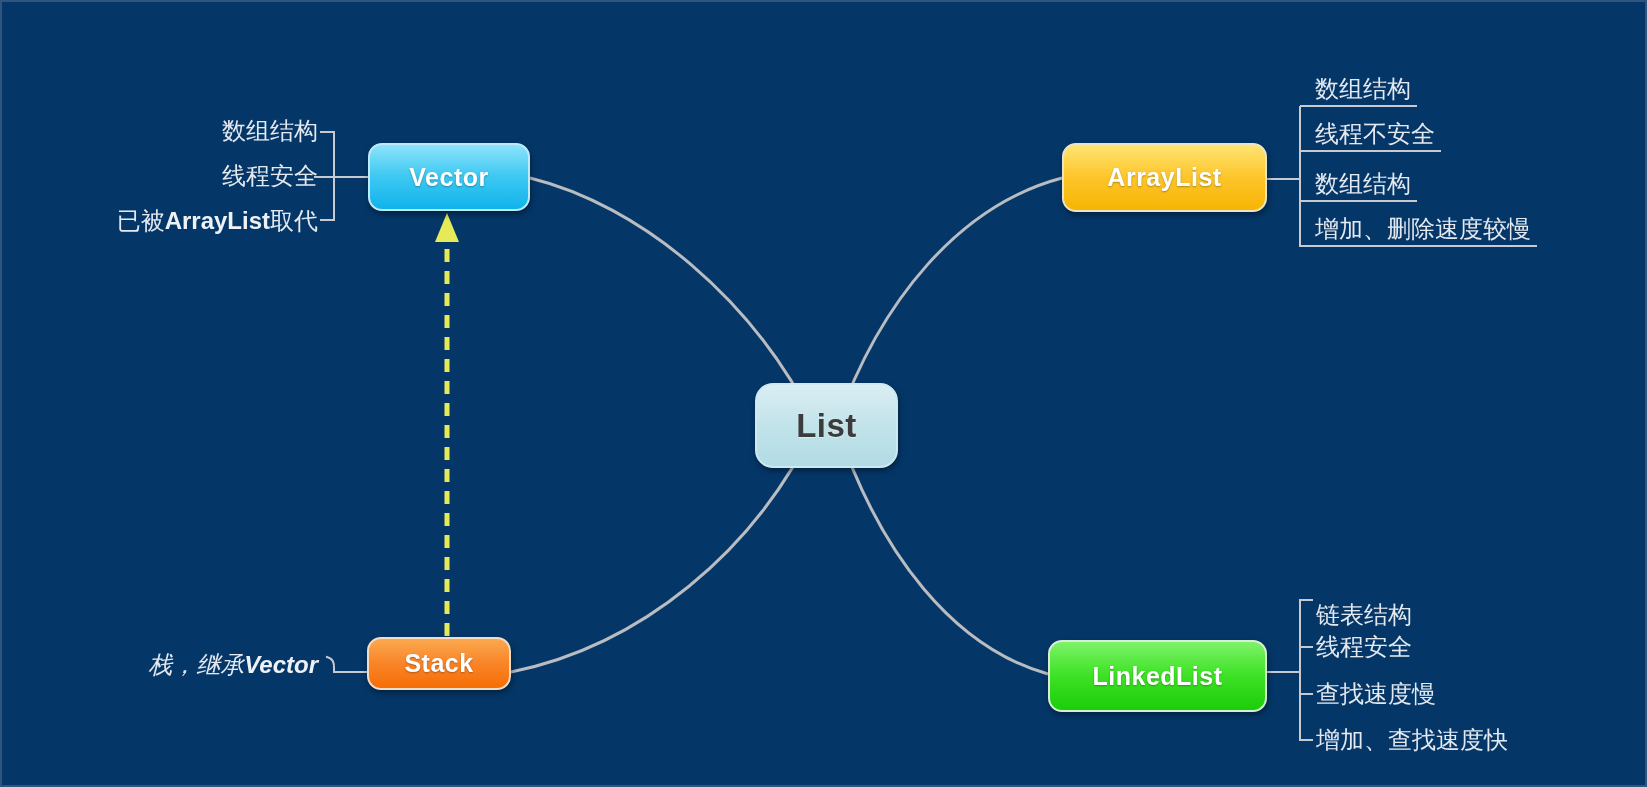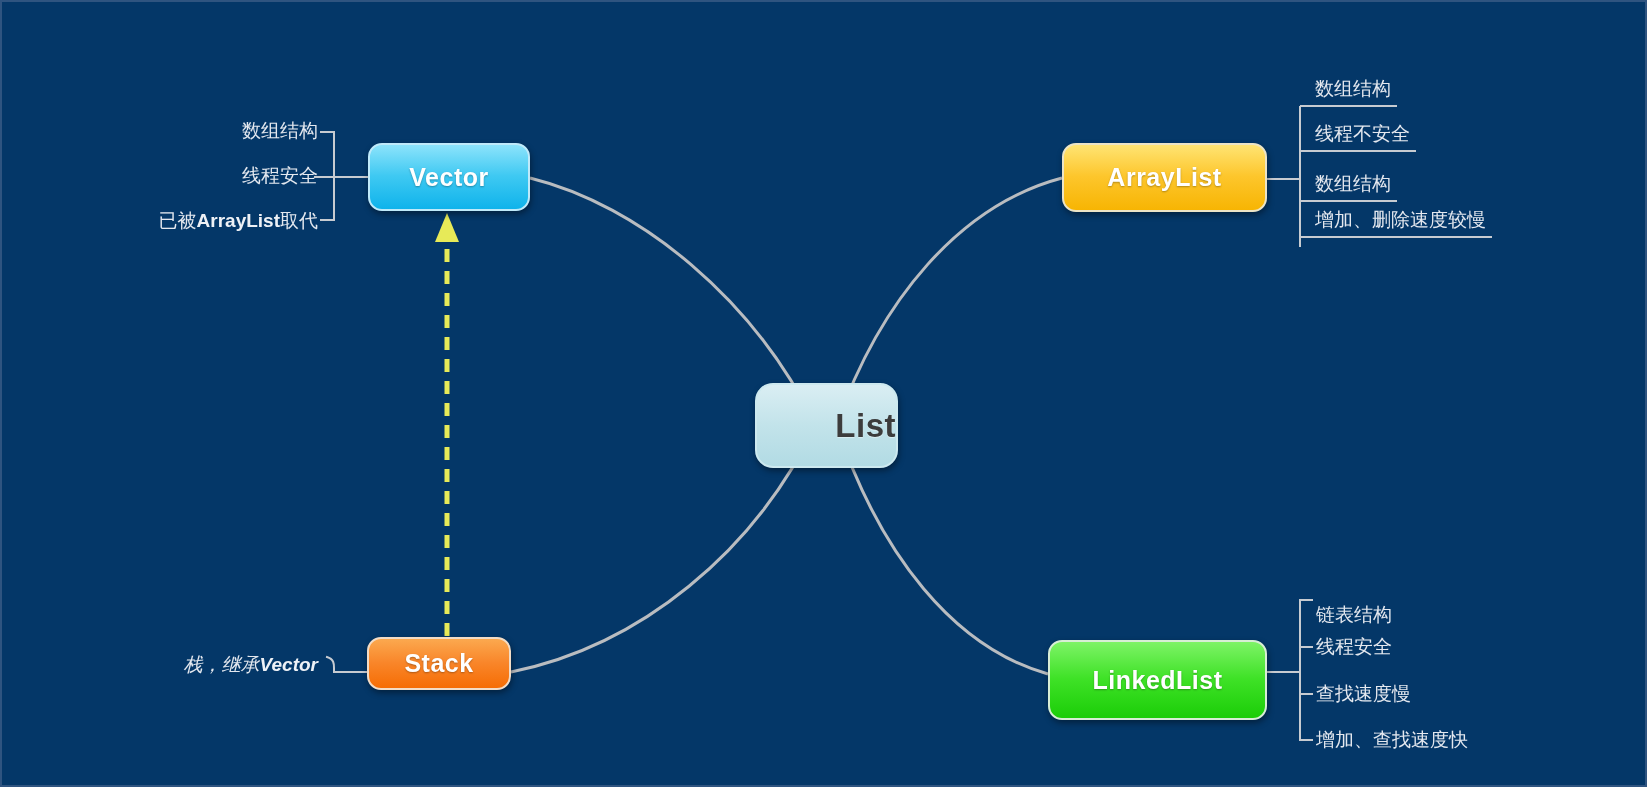--- a/index.html
+++ b/index.html
@@ -38,38 +38,37 @@
     left:1062px;top:143px;width:205px;height:69px;
     background:linear-gradient(180deg,#ffe473 0%,#fdc62c 48%,#f7b503 100%);
     border:2px solid #ece4c6;
   }
   .node-stack{
     left:367px;top:637px;width:144px;height:53px;
     background:linear-gradient(180deg,#fba94f 0%,#f9862a 48%,#f66d04 100%);
     border:2px solid #f2dcc6;
   }
   .node-linkedlist{
-    left:1048px;top:640px;width:219px;height:80px;
+    left:1048px;top:640px;width:219px;height:72px;
     background:linear-gradient(180deg,#7ef367 0%,#3fe227 48%,#1bcd08 100%);
     border:2px solid #d8edd6;
   }
   .node-list{
     left:755px;top:383px;width:143px;height:85px;
     background:linear-gradient(180deg,#daeef3 0%,#c2e3ea 50%,#b2dbe4 100%);
     border:2px solid #cde9ef;
     border-radius:18px;
     color:#3c3c3c;font-size:33px;
     text-shadow:0 1px 1px rgba(255,255,255,.45);
-    justify-content:flex-end;
   }
 
   
   .note{
     position:absolute;
-    color:#e4e8ef;font-size:19px;line-height:26px;white-space:nowrap;
+    color:#e4e8ef;font-size:24px;line-height:26px;white-space:nowrap;
   }
   .note b{font-weight:bold;color:#eef1f6;}
   .note-right-align{text-align:right;}
 
   
   .v-note1{right:1329px;top:118px;}
   .v-note2{right:1329px;top:163px;}
   .v-note3{right:1329px;top:208px;}
 
   
@@ -78,21 +77,21 @@
   
   .a-note{
     left:1300px;
     padding:0 6px 0 15px;
     line-height:32px;
     border-bottom:2px solid #c7cbd1;
   }
   .a-note1{top:73px;}
   .a-note2{top:118px;}
   .a-note3{top:168px;}
-  .a-note4{top:204px;}
+  .a-note4{top:213px;}
 
   
   .l-note{left:1316px;}
   .l-note1{top:587px;margin-top:15px;}
   .l-note2{top:634px;}
   .l-note3{top:681px;text-align:right;}
   .l-note4{top:727px;}
 </style>
 </head>
 <body>

